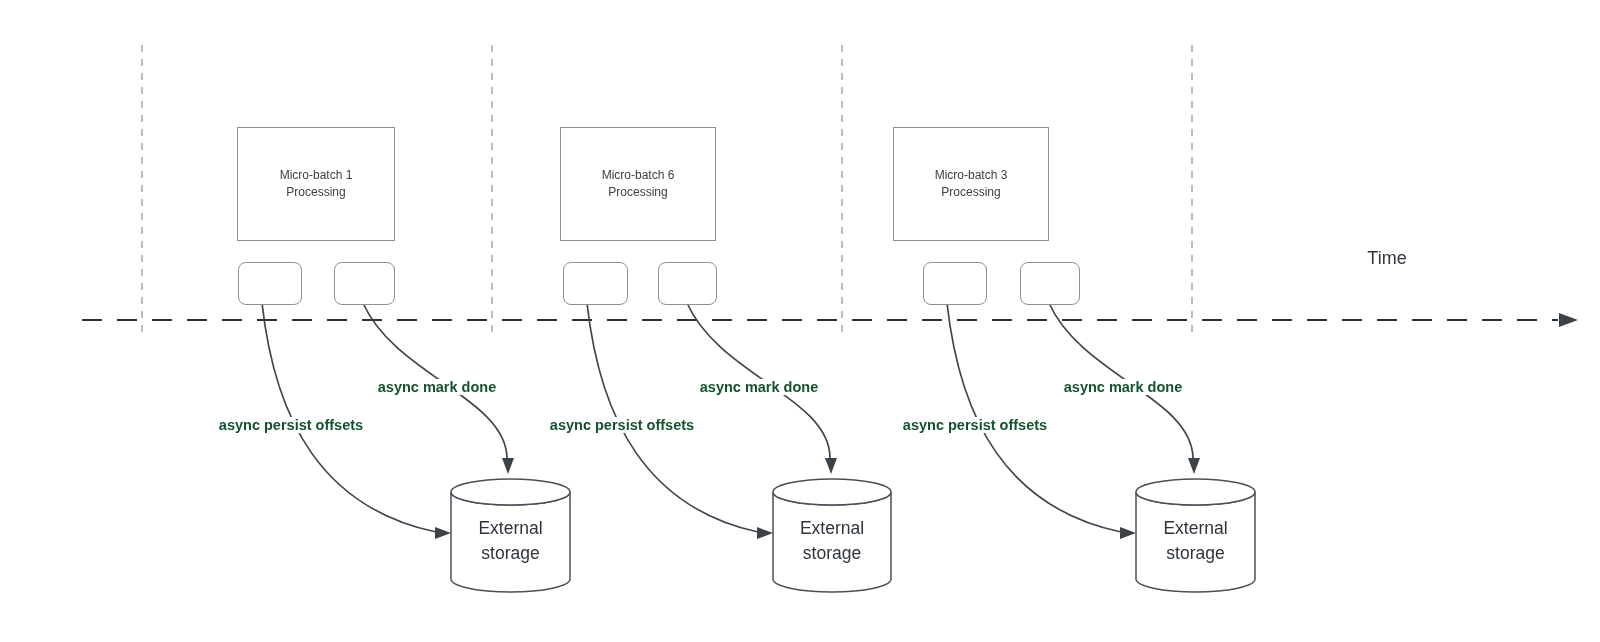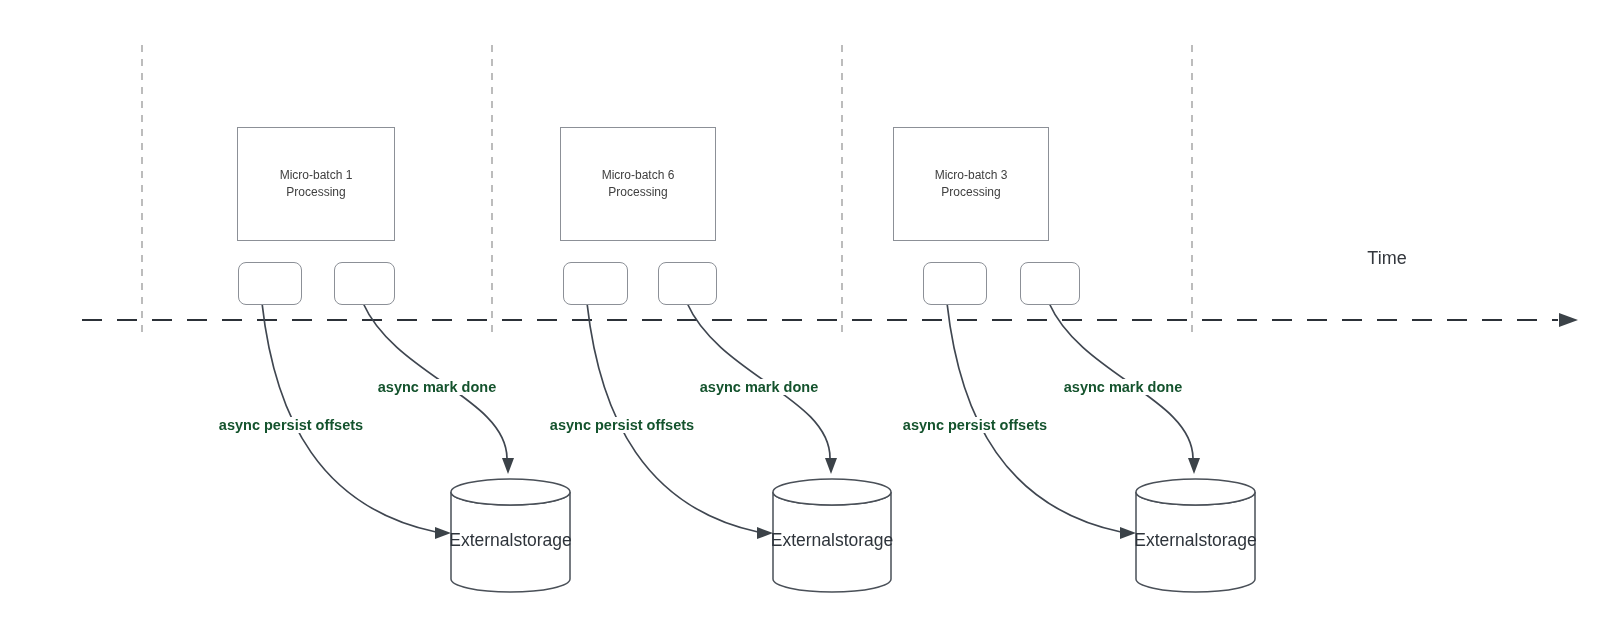--- a/index.html
+++ b/index.html
@@ -76,21 +76,21 @@
     background: #ffffff;
     padding: 0 3px;
     font-size: 14.5px;
     font-weight: bold;
     white-space: nowrap;
     color: #14532d;
   }
   .cyl-text {
     position: absolute;
     display: flex;
-    flex-direction: row;
+    flex-direction: column;
     align-items: center;
     justify-content: center;
     text-align: center;
     font-size: 17.5px;
     line-height: 1.45;
     color: #2e343b;
   }
   .time-label {
     position: absolute;
     transform: translateX(-50%);

